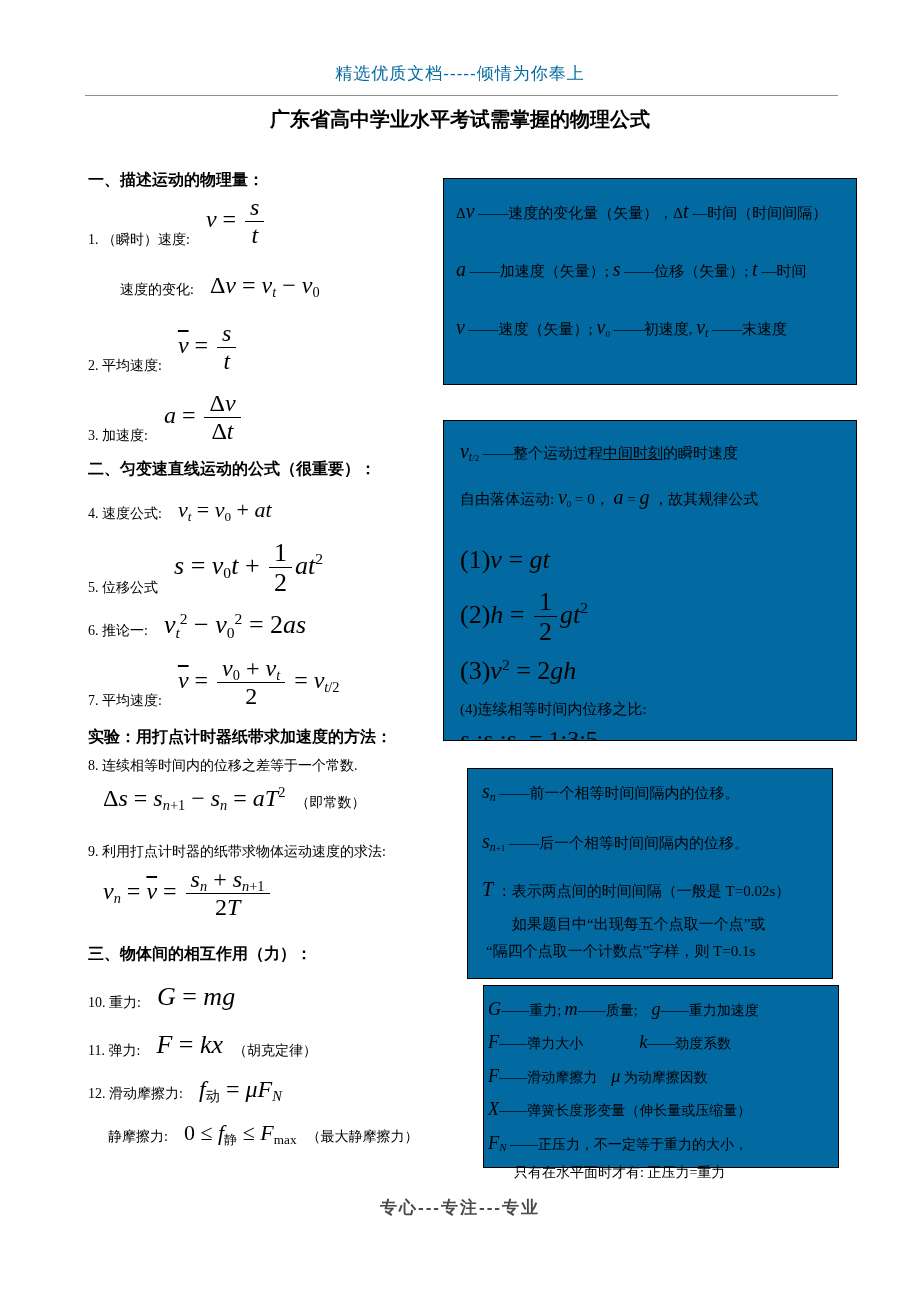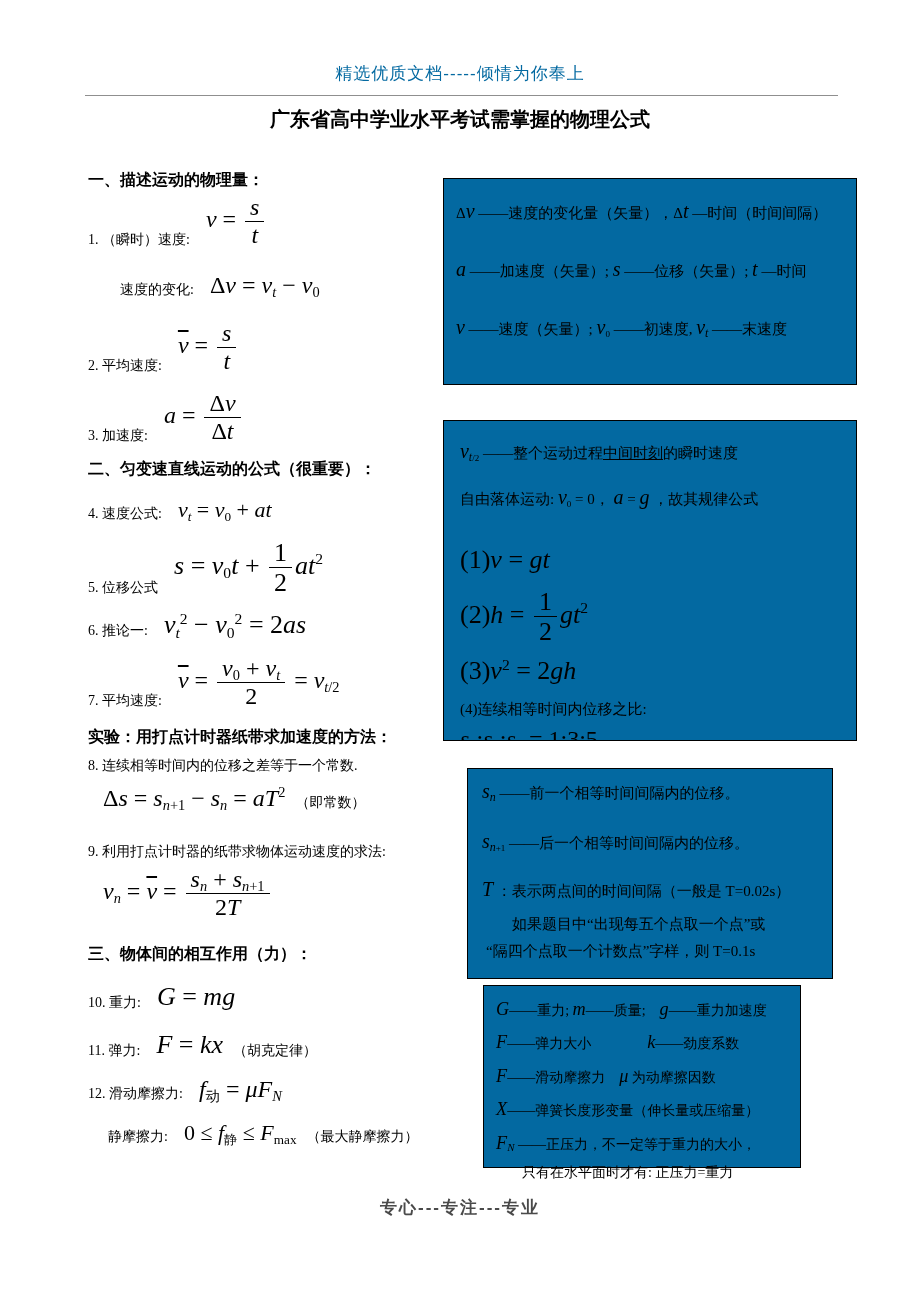--- a/index.html
+++ b/index.html
@@ -176,21 +176,21 @@
   </div>
 
   <div class="box b3" style="left:467px;top:768px;width:366px;height:211px;padding:8px 14px">
     <div class="bl mixed" style="margin-bottom:20px"><i>s</i><sub><i>n</i></sub> ——前一个相等时间间隔内的位移。</div>
     <div class="bl mixed" style="margin-bottom:18px"><i>s</i><sub><i>n</i>+1</sub> ——后一个相等时间间隔内的位移。</div>
     <div class="bl mixed" style="margin-bottom:10px"><i>T</i> ：表示两点间的时间间隔（一般是 T=0.02s）</div>
     <div class="bl txt" style="margin-bottom:6px;padding-left:30px">如果题目中“出现每五个点取一个点”或</div>
     <div class="bl mixed" style="padding-left:4px">“隔四个点取一个计数点”字样，则 T=0.1s</div>
   </div>
 
-  <div class="box b4" style="left:483px;top:985px;width:318px;height:183px;padding:10px 12px">
+  <div class="box b4" style="left:483px;top:985px;width:356px;height:183px;padding:10px 4px">
     <div class="bl mixed"><i>G</i>——重力; <i>m</i>——质量;　<i>g</i>——重力加速度</div>
     <div class="bl mixed"><i>F</i>——弹力大小　　　　<i>k</i>——劲度系数</div>
     <div class="bl mixed"><i>F</i>——滑动摩擦力　<i>μ</i> 为动摩擦因数</div>
     <div class="bl mixed"><i>X</i>——弹簧长度形变量（伸长量或压缩量）</div>
     <div class="bl mixed"><i>F</i><sub><i>N</i></sub> ——正压力，不一定等于重力的大小，</div>
     <div class="bl mixed" style="padding-left:26px">只有在水平面时才有: 正压力=重力</div>
   </div>
 
   <div class="footer">专心---专注---专业</div>
 

